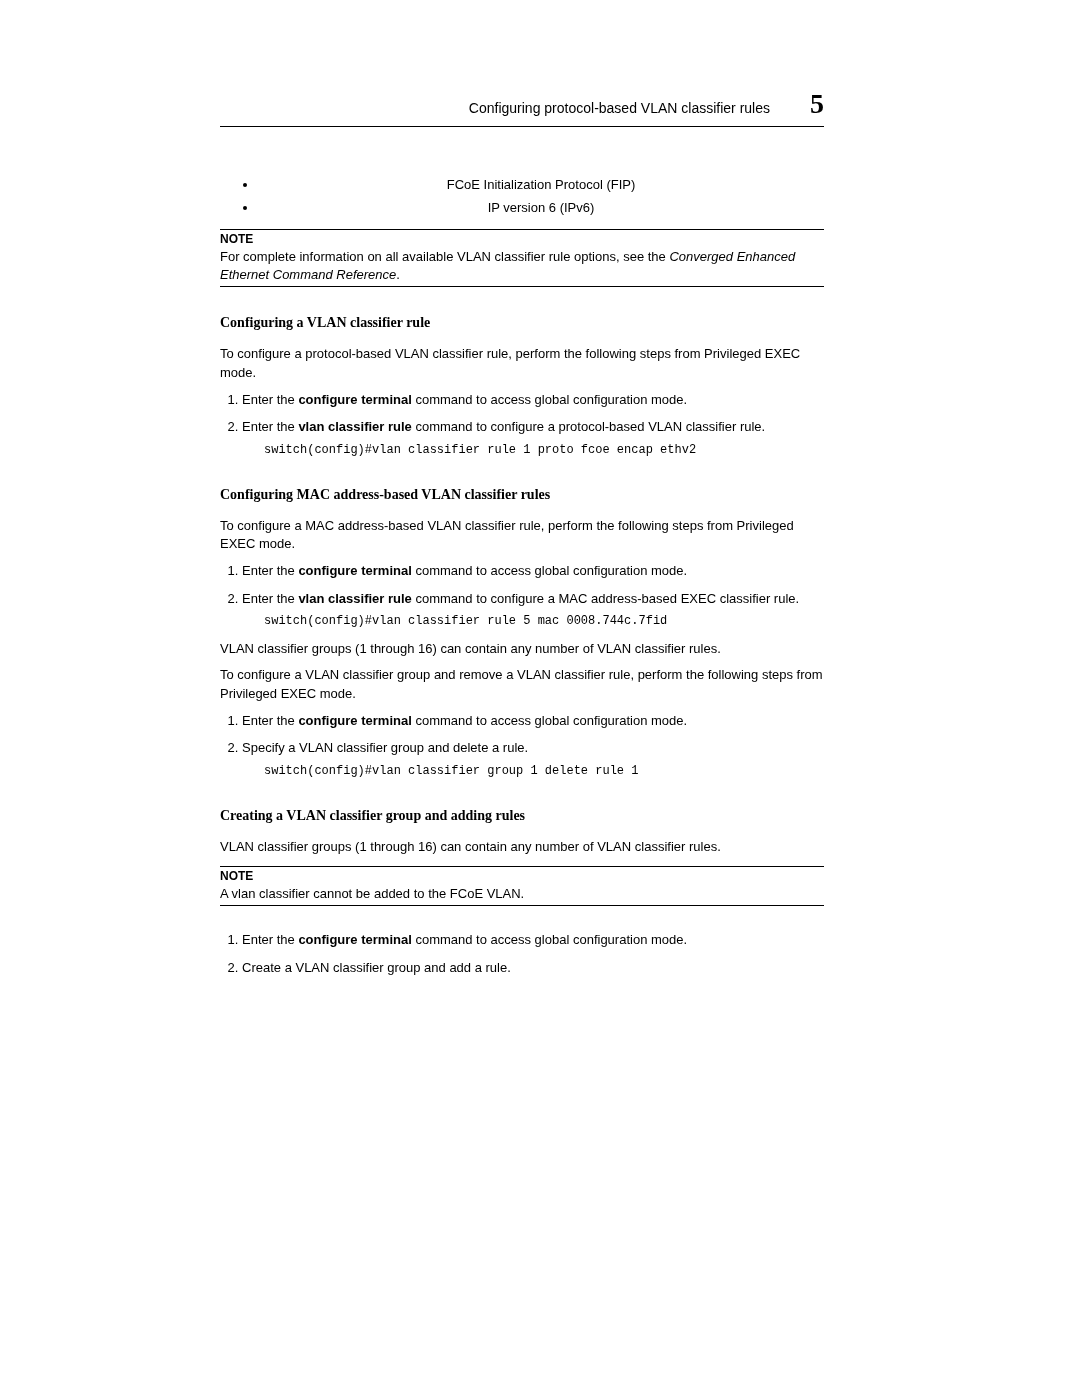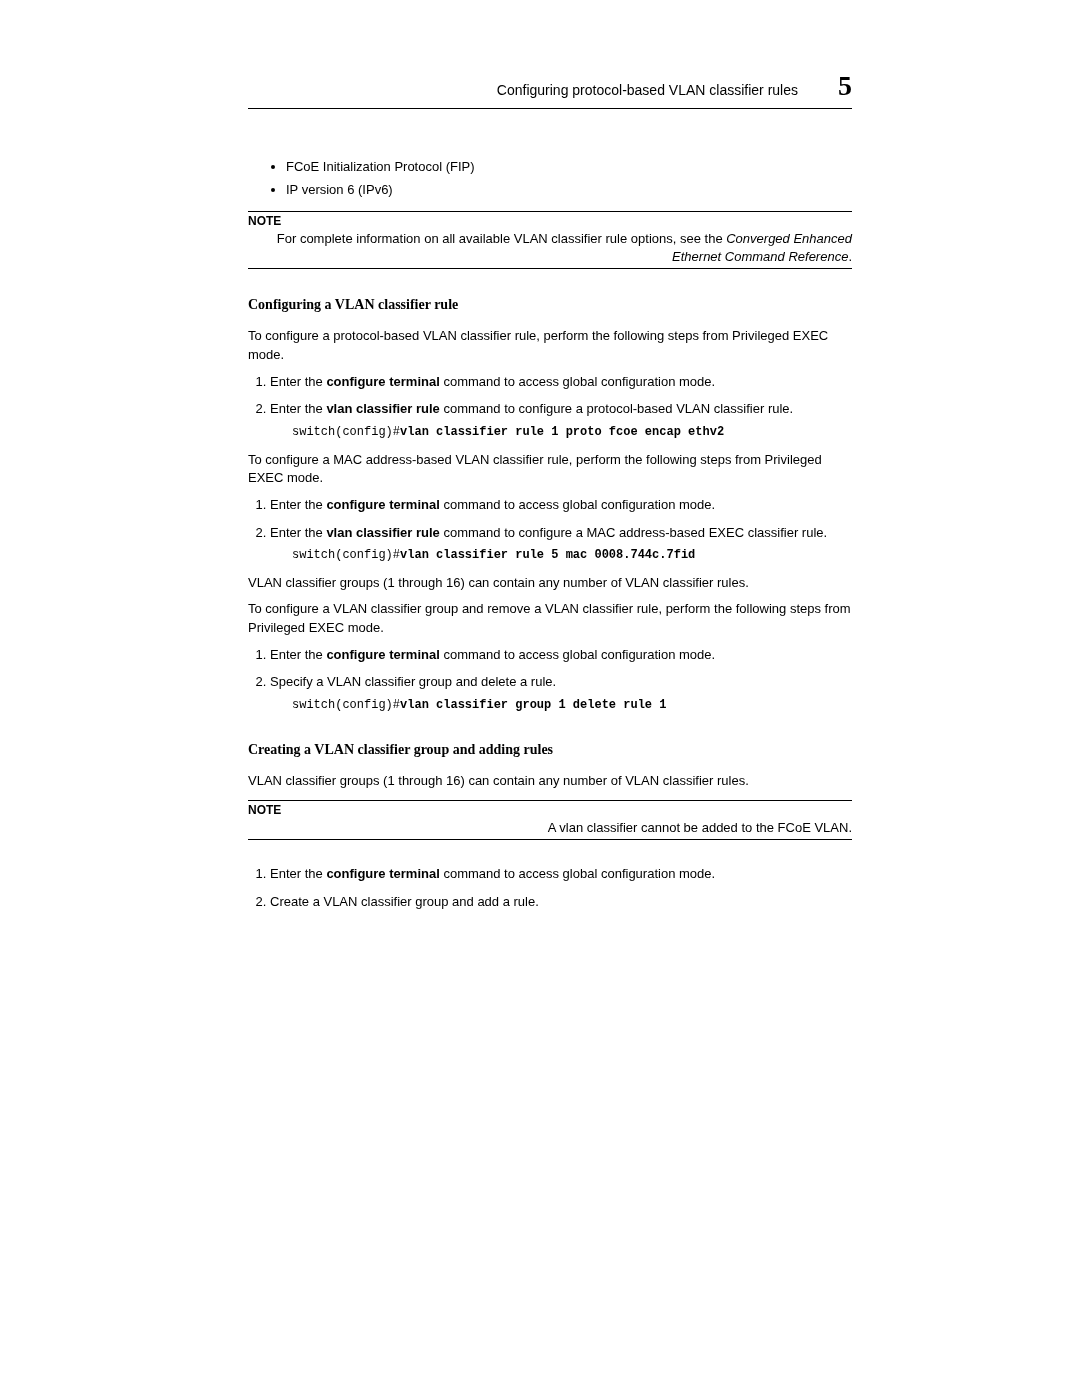--- a/index.html
+++ b/index.html
@@ -7,22 +7,21 @@
       padding: 0;
       font-family: Arial, Helvetica, sans-serif;
       background: #fff;
       color: #000;
     }
     .page {
       width: 944px;
       height: 1397px;
       position: relative;
       box-sizing: border-box;
-      padding: 70px 120px 40px 220px;
-      margin-left: 28px;
+      padding: 88px 120px 40px 220px;
     }
     .header {
       display: flex;
       justify-content: flex-end;
       align-items: baseline;
       border-bottom: 1px solid #000;
       padding-bottom: 6px;
       margin-bottom: 50px;
     }
     .header-title {
@@ -31,20 +30,21 @@
     }
     .chapter-num {
       font-size: 28px;
       font-weight: bold;
       font-family: "Times New Roman", serif;
     }
     ul.bullets {
       list-style: disc;
       margin: 0 0 14px 0;
       padding-left: 38px;
+      text-align: center;
     }
     ul.bullets li {
       font-size: 13px;
       margin-bottom: 8px;
     }
     .note-block {
       margin: 10px 0 24px 0;
     }
     .note-rule {
       border-top: 1px solid #000;
@@ -52,21 +52,20 @@
     }
     .note-label {
       font-size: 12px;
       font-weight: bold;
       margin: 2px 0;
     }
     .note-text {
       font-size: 13px;
       line-height: 1.4;
       margin: 0 0 2px 0;
-      text-align: right;
     }
     .note-text em { font-style: italic; }
     h2.section {
       font-family: "Times New Roman", serif;
       font-size: 14px;
       font-weight: bold;
       margin: 28px 0 14px 0;
     }
     p.body {
       font-size: 13px;
@@ -82,21 +81,21 @@
       line-height: 1.5;
       margin-bottom: 8px;
     }
     ol.steps li b { font-weight: bold; }
     .code {
       font-family: "Courier New", monospace;
       font-size: 12px;
       margin: 4px 0 10px 22px;
     }
     .code .prompt { font-weight: normal; }
-    .code .cmd { font-weight: bold; }
+    .code .cmd { font-weight: normal; }
     .footer {
       position: absolute;
       bottom: 34px;
       left: 120px;
       right: 120px;
       font-size: 11px;
       font-style: italic;
       display: flex;
       justify-content: space-between;
     }
@@ -134,20 +133,21 @@
       <span>Enter the </span><b>configure terminal</b><span> command to access global configuration mode.</span>
     </li>
     <li>
       <span>Enter the </span><b>vlan classifier rule</b><span> command to configure a protocol-based VLAN classifier rule.</span>
       <div class="code">
         <span class="prompt">switch(config)#</span><span class="cmd">vlan classifier rule 1 proto fcoe encap ethv2</span>
       </div>
     </li>
   </ol>
 
+  <h2 class="section">Configuring MAC address-based VLAN classifier rules</h2>
   <p class="body">To configure a MAC address-based VLAN classifier rule, perform the following steps from Privileged EXEC mode.</p>
   <ol class="steps">
     <li>
       <span>Enter the </span><b>configure terminal</b><span> command to access global configuration mode.</span>
     </li>
     <li>
       <span>Enter the </span><b>vlan classifier rule</b><span> command to configure a MAC address-based EXEC classifier rule.</span>
       <div class="code">
         <span class="prompt">switch(config)#</span><span class="cmd">vlan classifier rule 5 mac 0008.744c.7fid</span>
       </div>

